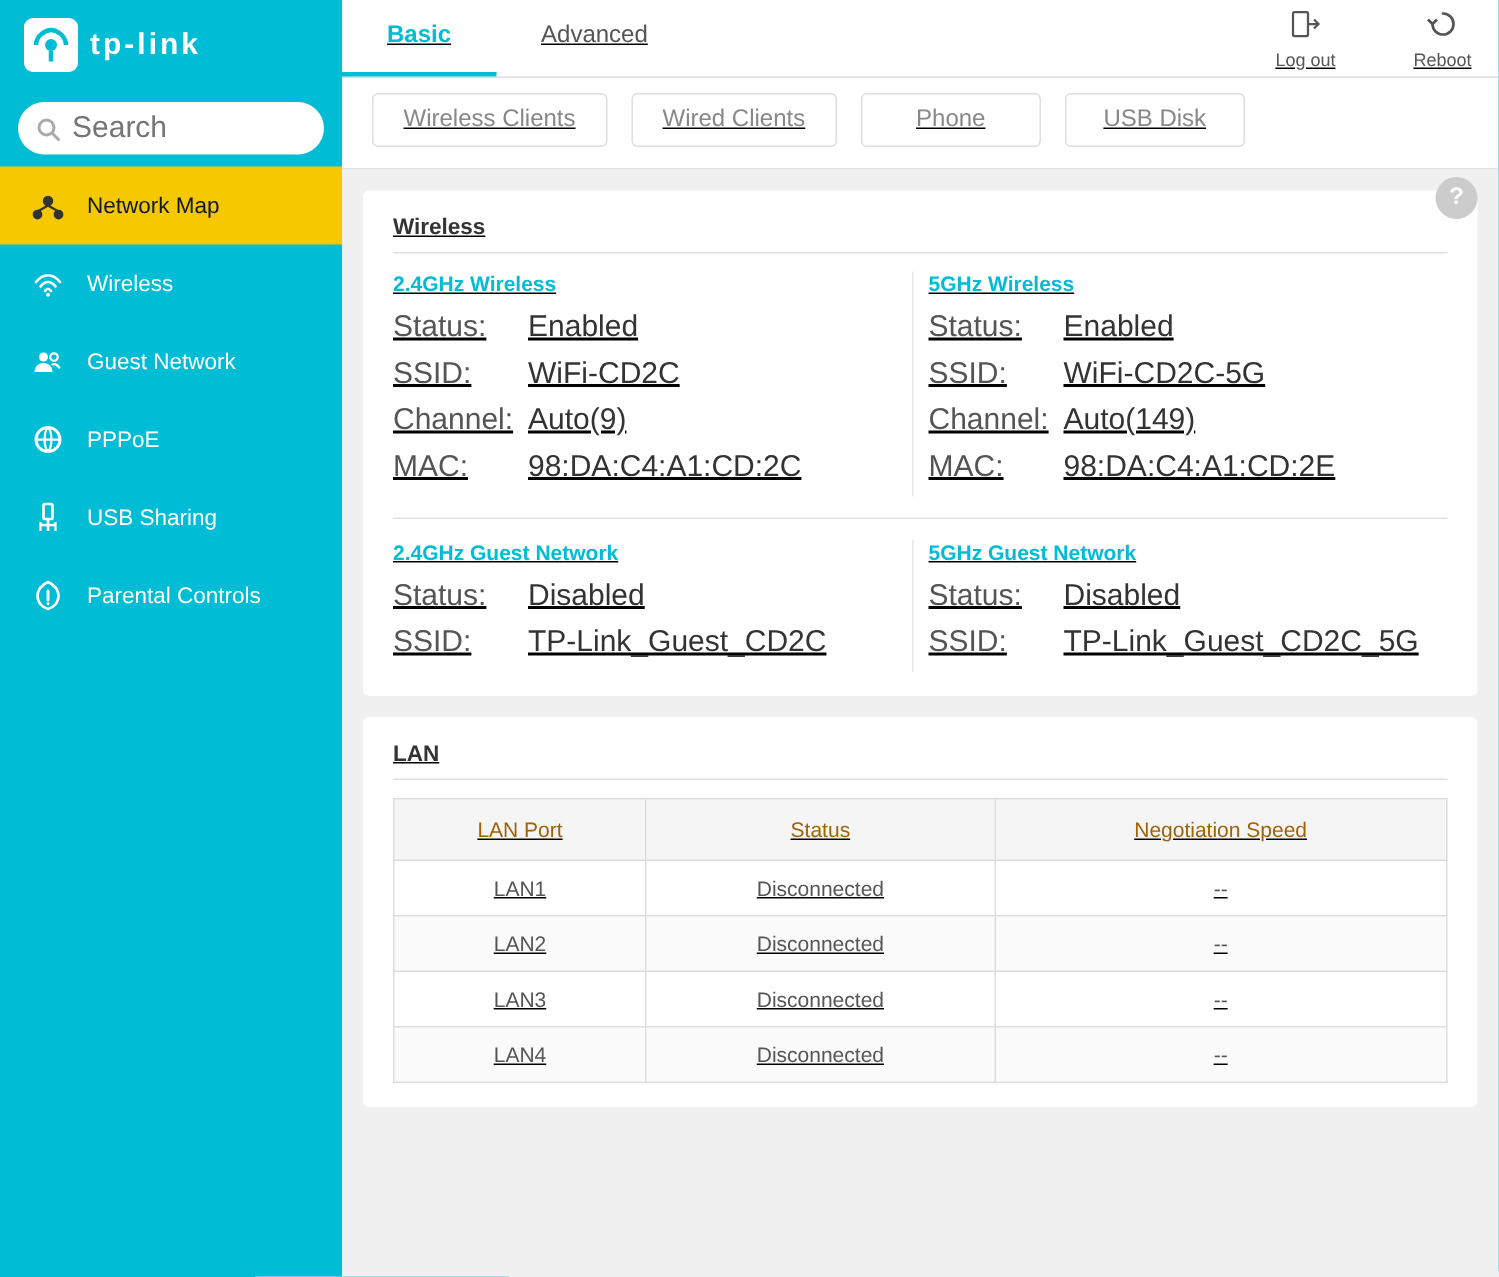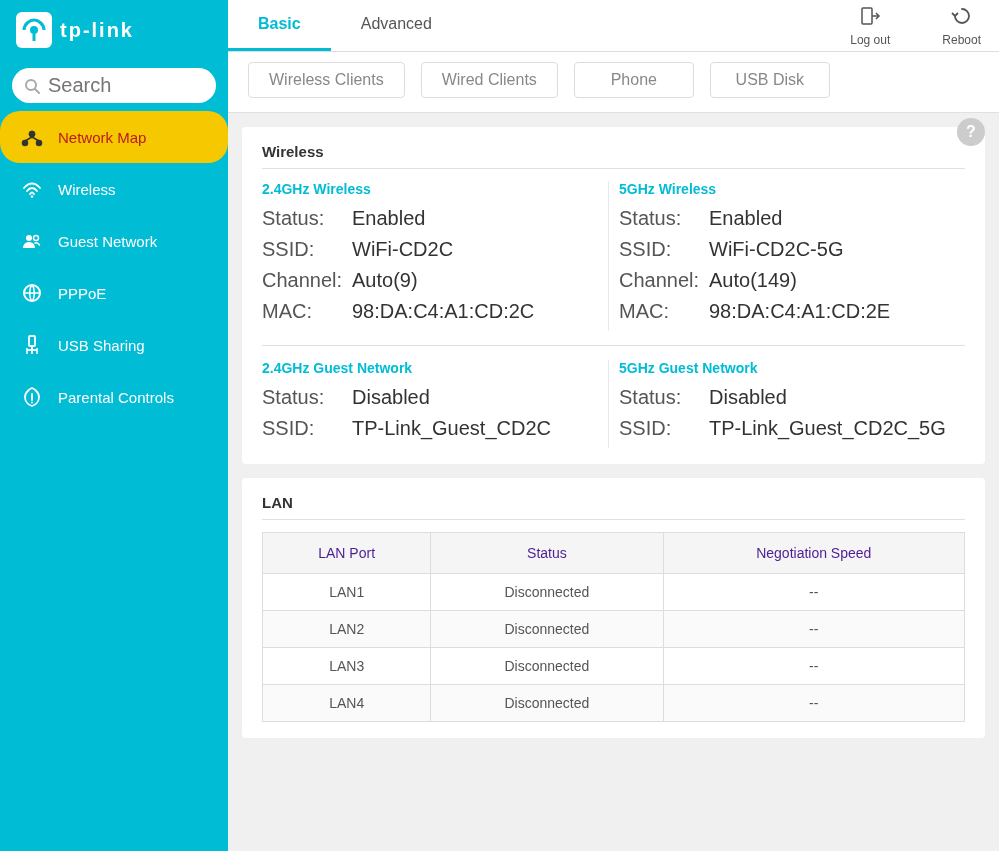--- a/index.html
+++ b/index.html
@@ -47,21 +47,21 @@
       display: flex;
       align-items: center;
       padding: 14px 20px;
       gap: 14px;
       color: white;
       cursor: pointer;
       font-size: 15px;
       border-radius: 0;
       transition: background 0.2s;
     }
-    .nav-item.active { background: #f5c800; color: #b91c1c; border-radius: 20px; }
+    .nav-item.active { background: #f5c800; color: #0f172a; }
     .nav-item.active .nav-icon svg path,
     .nav-item.active .nav-icon svg rect,
     .nav-item.active .nav-icon svg circle { fill: #333 !important; }
     .nav-icon { width: 24px; height: 24px; display: flex; align-items: center; justify-content: center; flex-shrink: 0; }
 
     
     #main {
       flex: 1;
       background: #f0f0f0;
       display: flex;
@@ -212,21 +212,21 @@
       width: 100%;
       border-collapse: collapse;
       border: 1px solid #ddd;
     }
     .lan-table th {
       background: #f5f5f5;
       border: 1px solid #ddd;
       padding: 12px 8px;
       text-align: center;
       font-weight: normal;
-      color: #4c1d95;
+      color: #a16207;
       font-size: 14px;
     }
     .lan-table td {
       border: 1px solid #ddd;
       padding: 10px 8px;
       text-align: center;
       color: #555;
       font-size: 14px;
     }
     .lan-table tr:nth-child(even) td { background: #fafafa; }
@@ -318,21 +318,21 @@
             <path d="M11 2 C11 2, 4 5, 4 11 C4 15.5, 7 19, 11 20 C15 19, 18 15.5, 18 11 C18 5, 11 2, 11 2Z" stroke="white" stroke-width="1.8" fill="none"></path>
             <line x1="11" y1="8" x2="11" y2="14" stroke="white" stroke-width="2" stroke-linecap="round"></line>
             <circle cx="11" cy="16.5" r="1" fill="white"></circle>
           </svg>
         </span>
         <span>Parental Controls</span>
       </div>
     </div>
 </div>
 
-<div id="main" style="position:relative;">
+<div id="main" style="position:relative;text-decoration:underline;">
 
   <div id="header">
     <div id="tabs">
         <div class="tab active">Basic</div>
         <div class="tab">Advanced</div>
       </div>
     <div id="header-actions">
         <div class="header-btn">
           <div><svg width="22" height="22" viewBox="0 0 22 22" fill="none">
               <rect x="3" y="3" width="10" height="16" rx="1" stroke="#555" stroke-width="1.5" fill="none"></rect>

